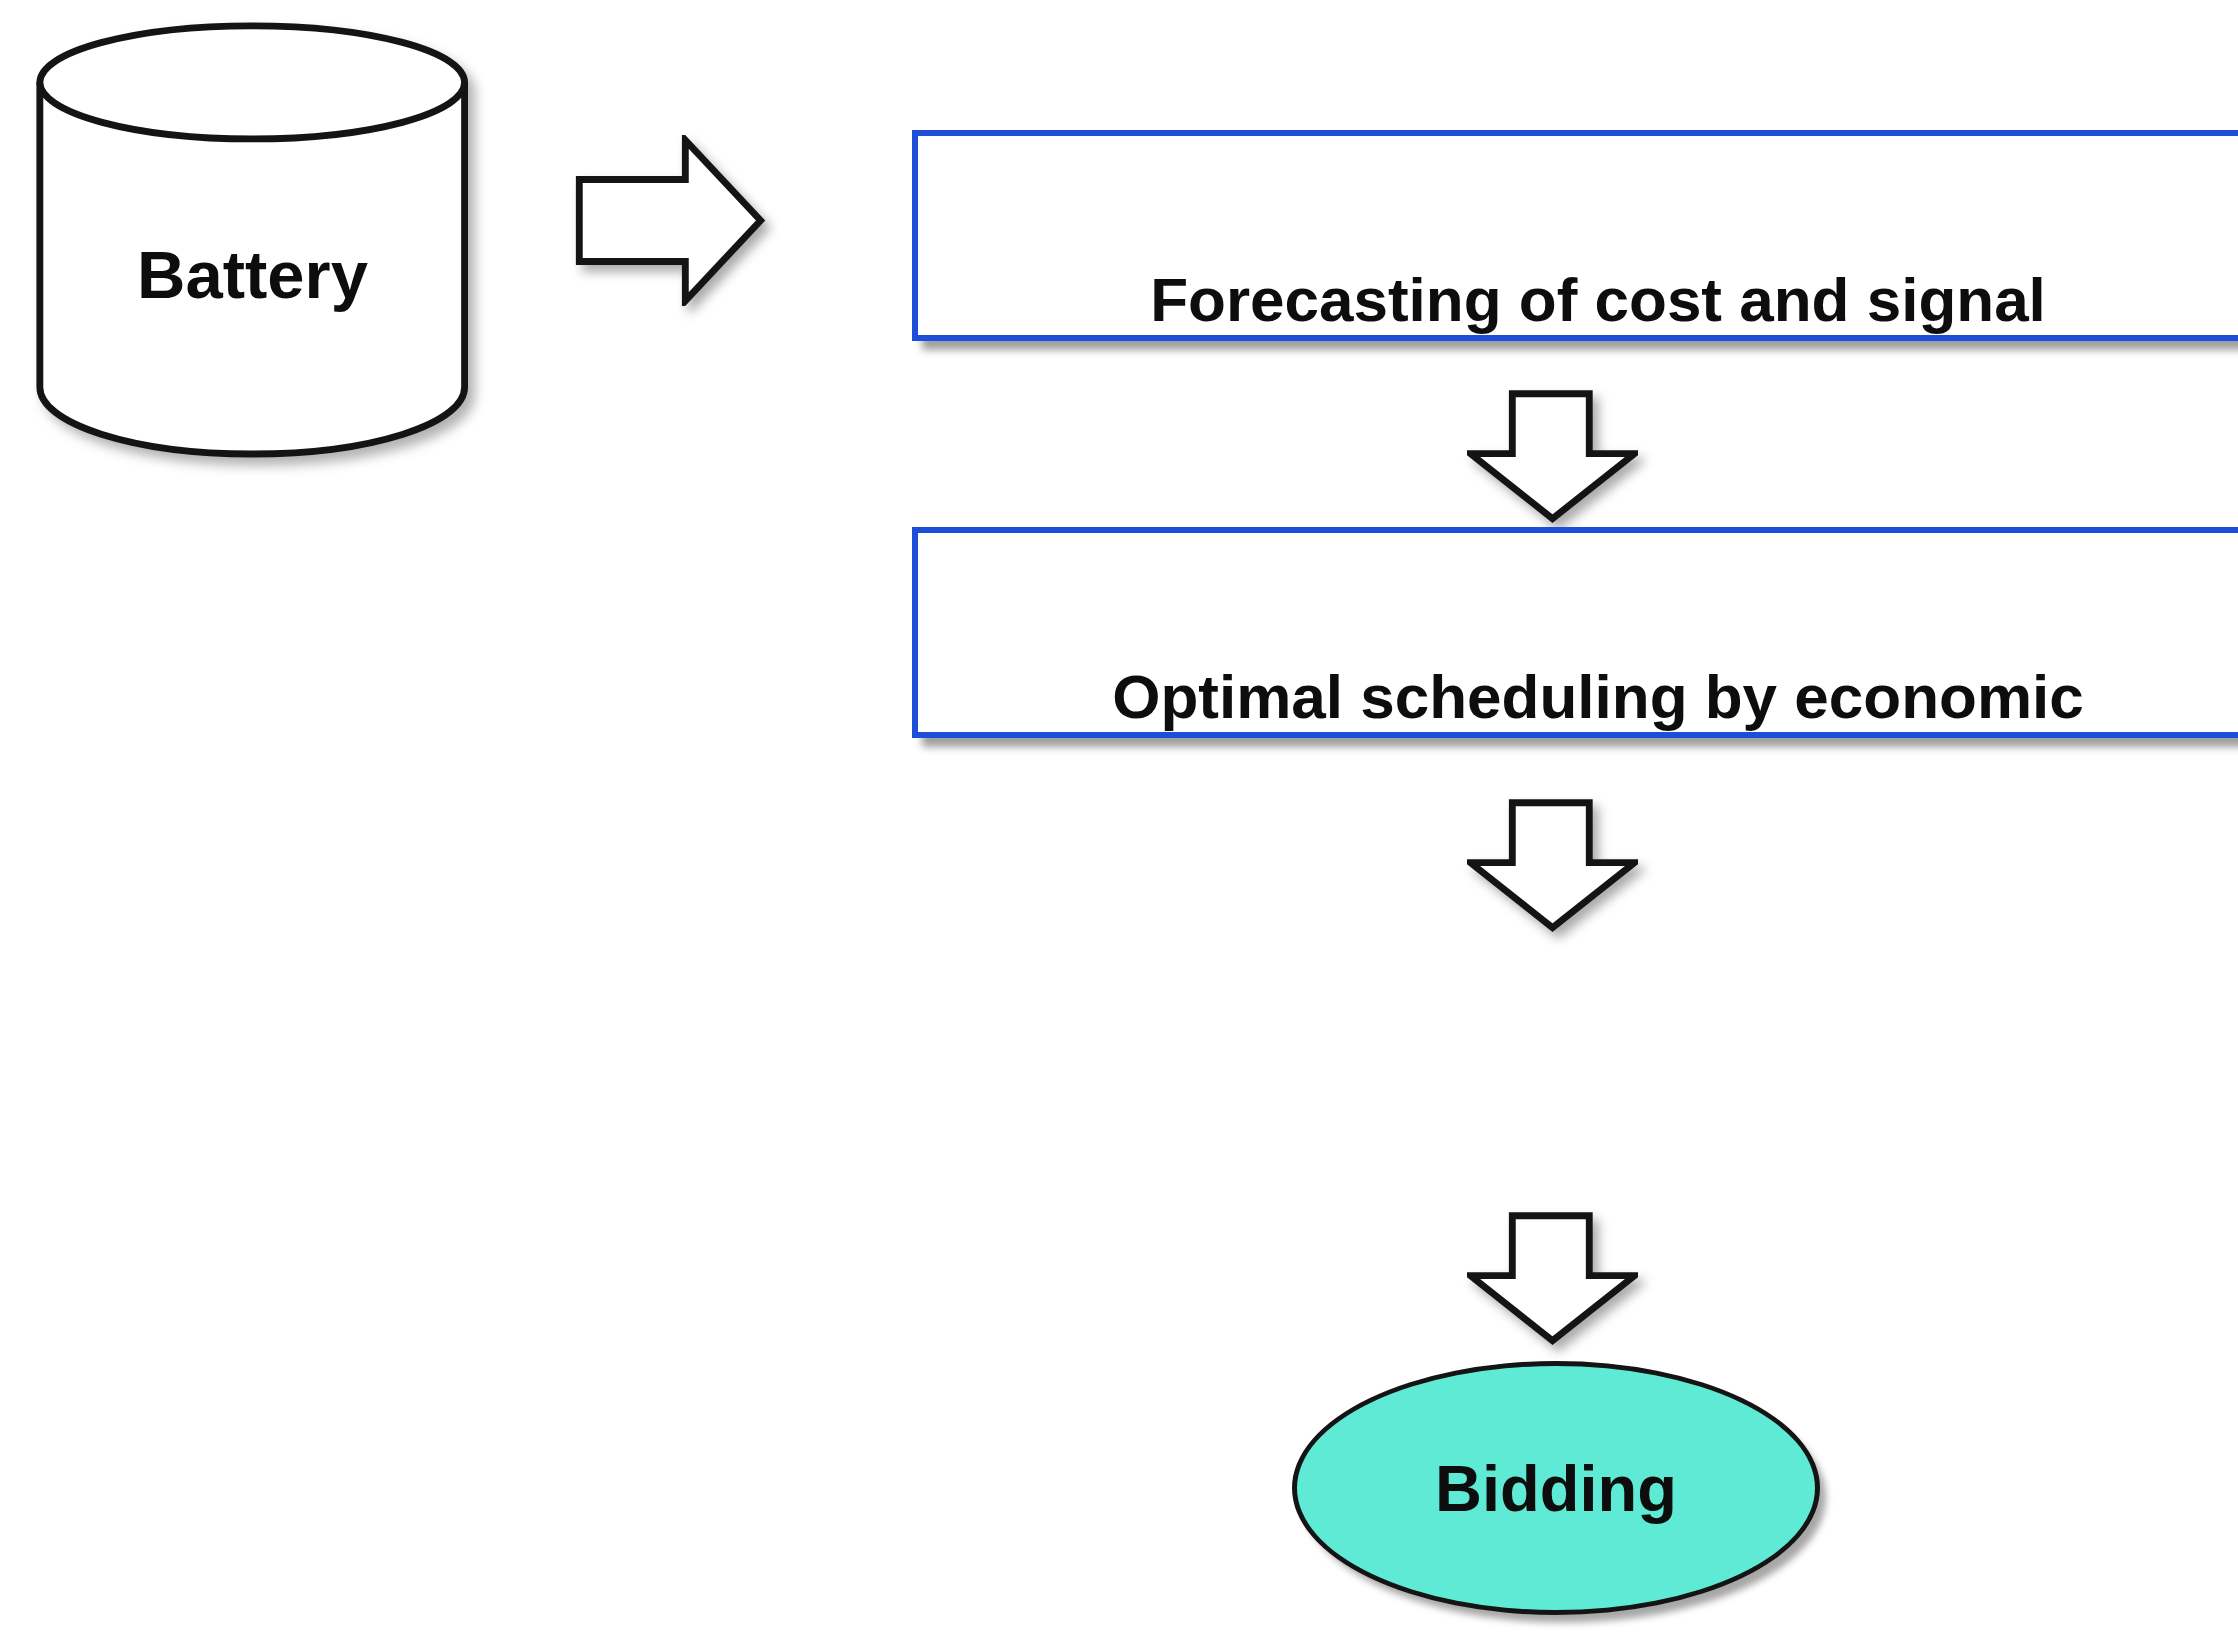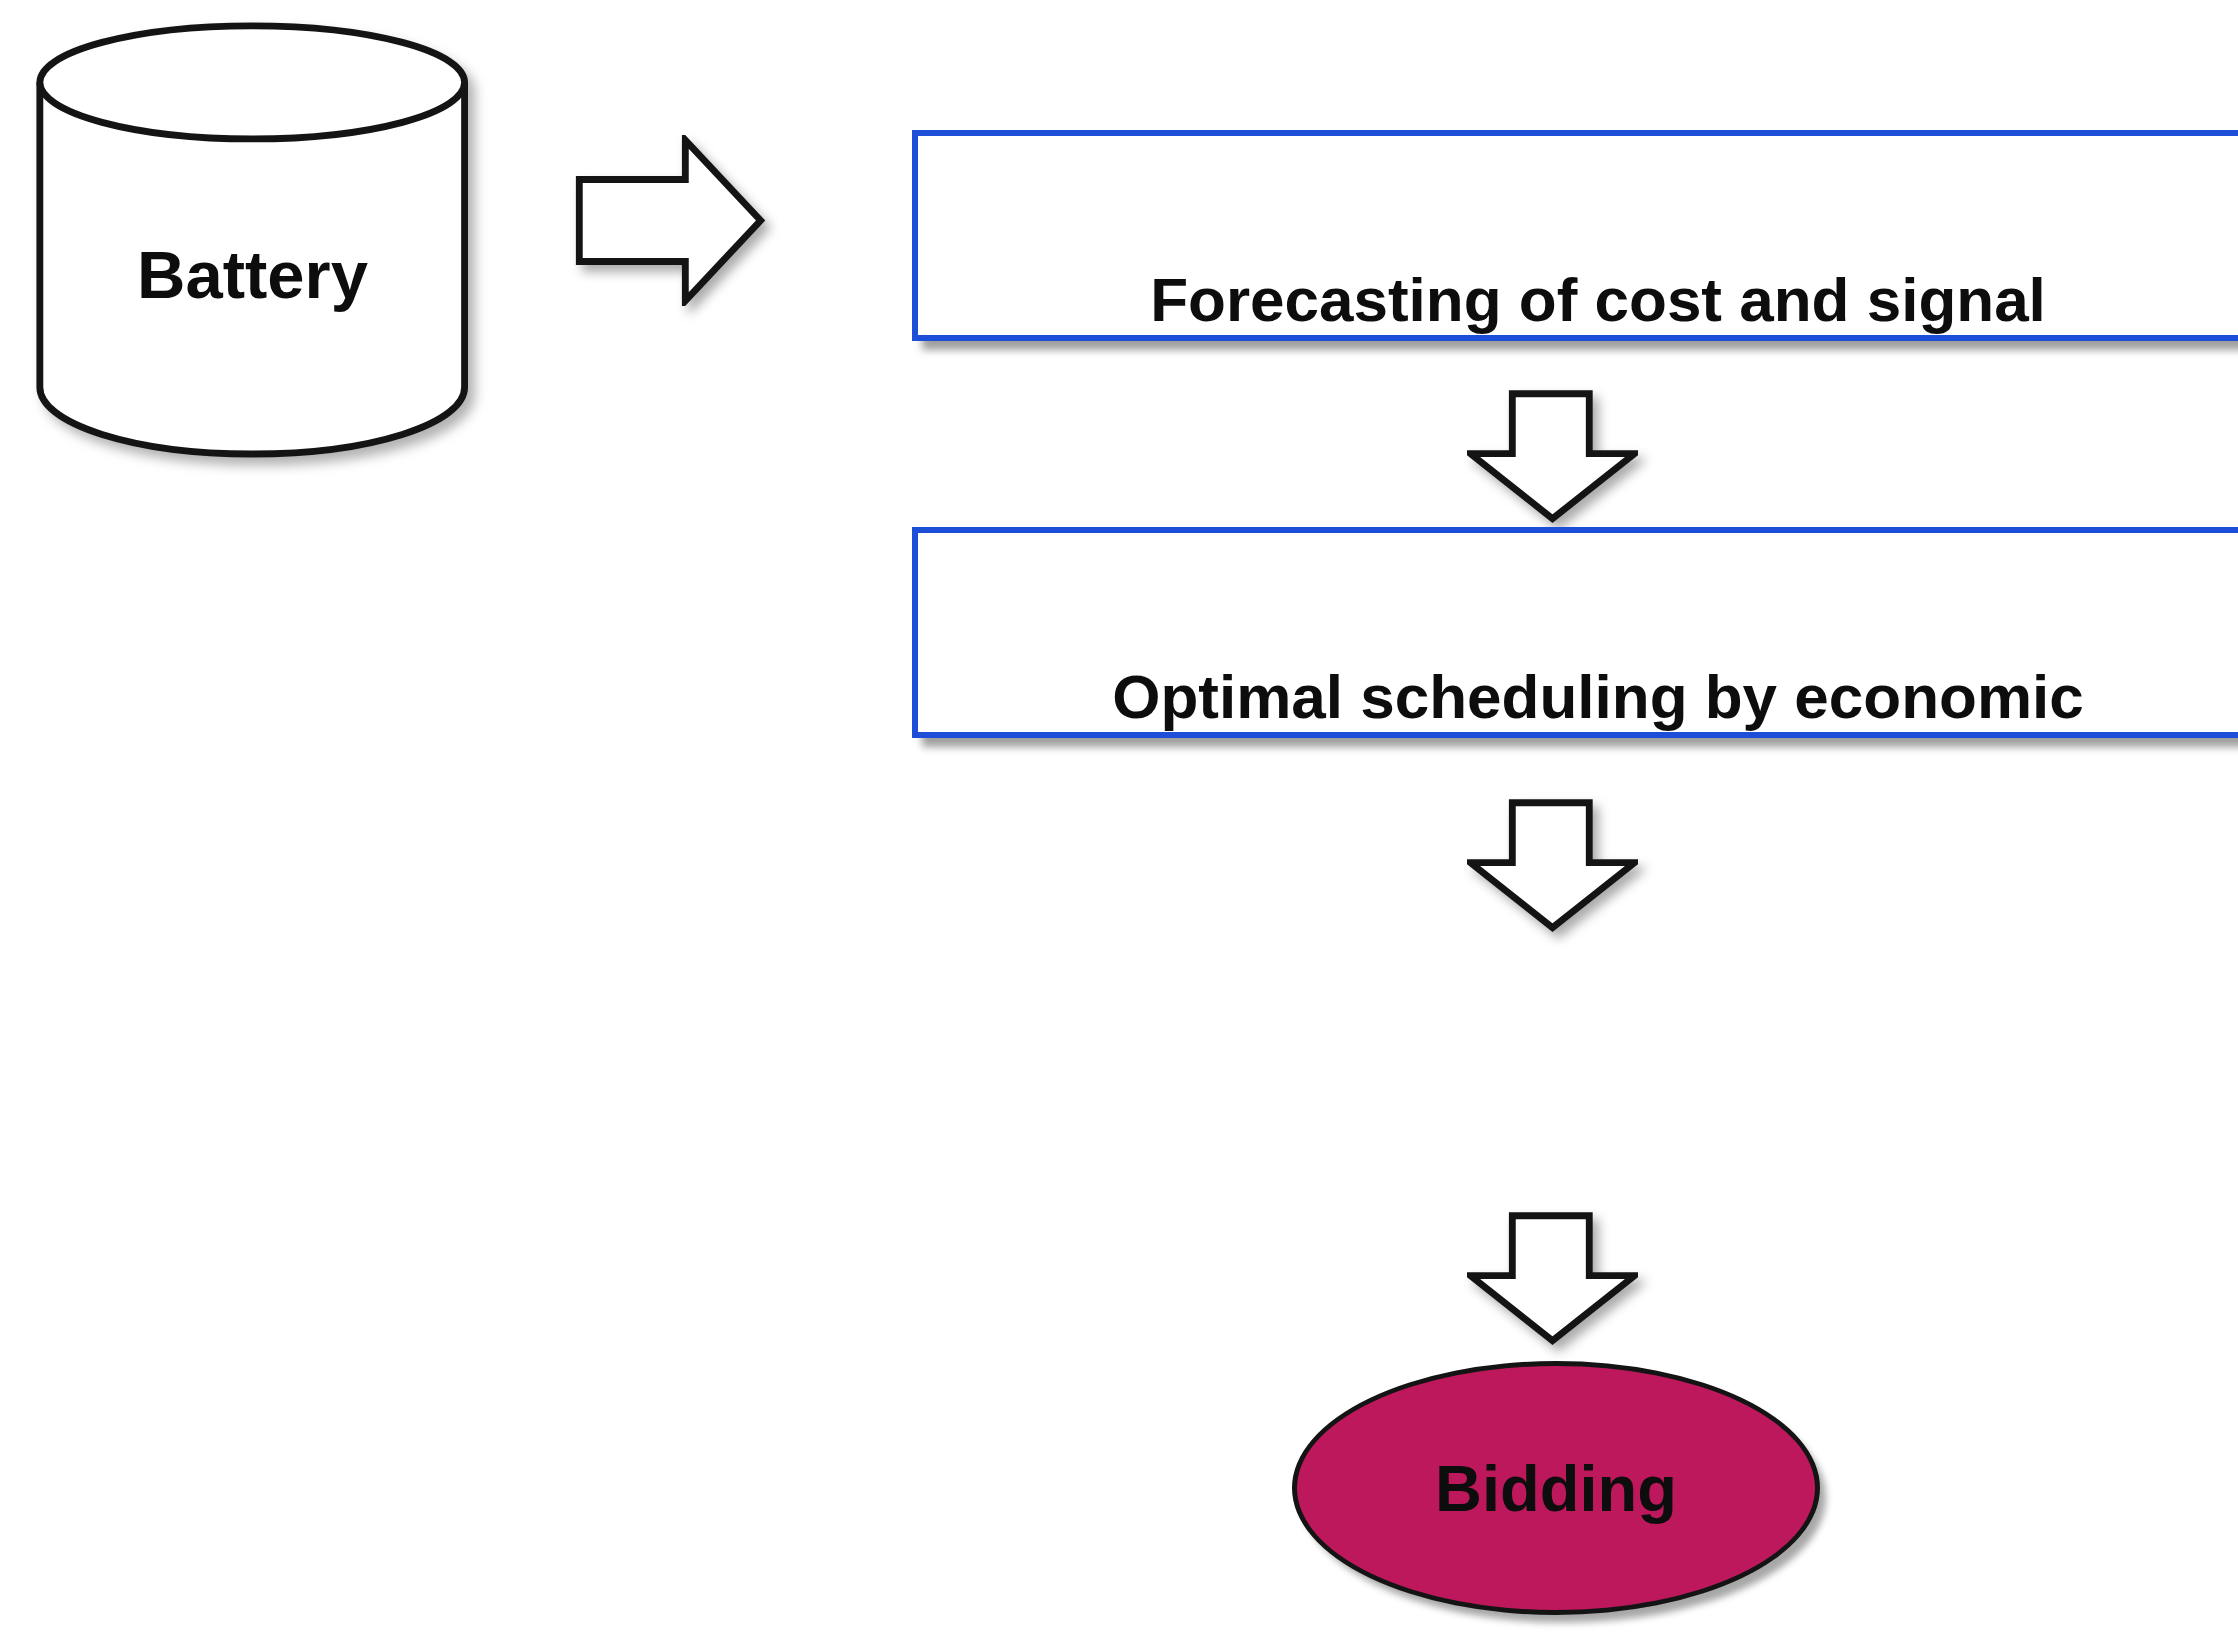--- a/index.html
+++ b/index.html
@@ -69,21 +69,21 @@
   #box-3 { top: 954px; }
 
   
   #bidding-ellipse {
     position: absolute;
     left: 1292px;
     top: 1361px;
     width: 528px;
     height: 254px;
     box-sizing: border-box;
-    background: #be185d;
+    background: #5eead4;
     border: 5.1px solid #141414;
     border-radius: 50%;
     box-shadow: 7.7px 9.4px 7.7px -1.7px rgba(0,0,0,0.35);
     display: flex;
     align-items: center;
     justify-content: center;
     font-size: 65px;
     font-weight: bold;
   }
 </style>

